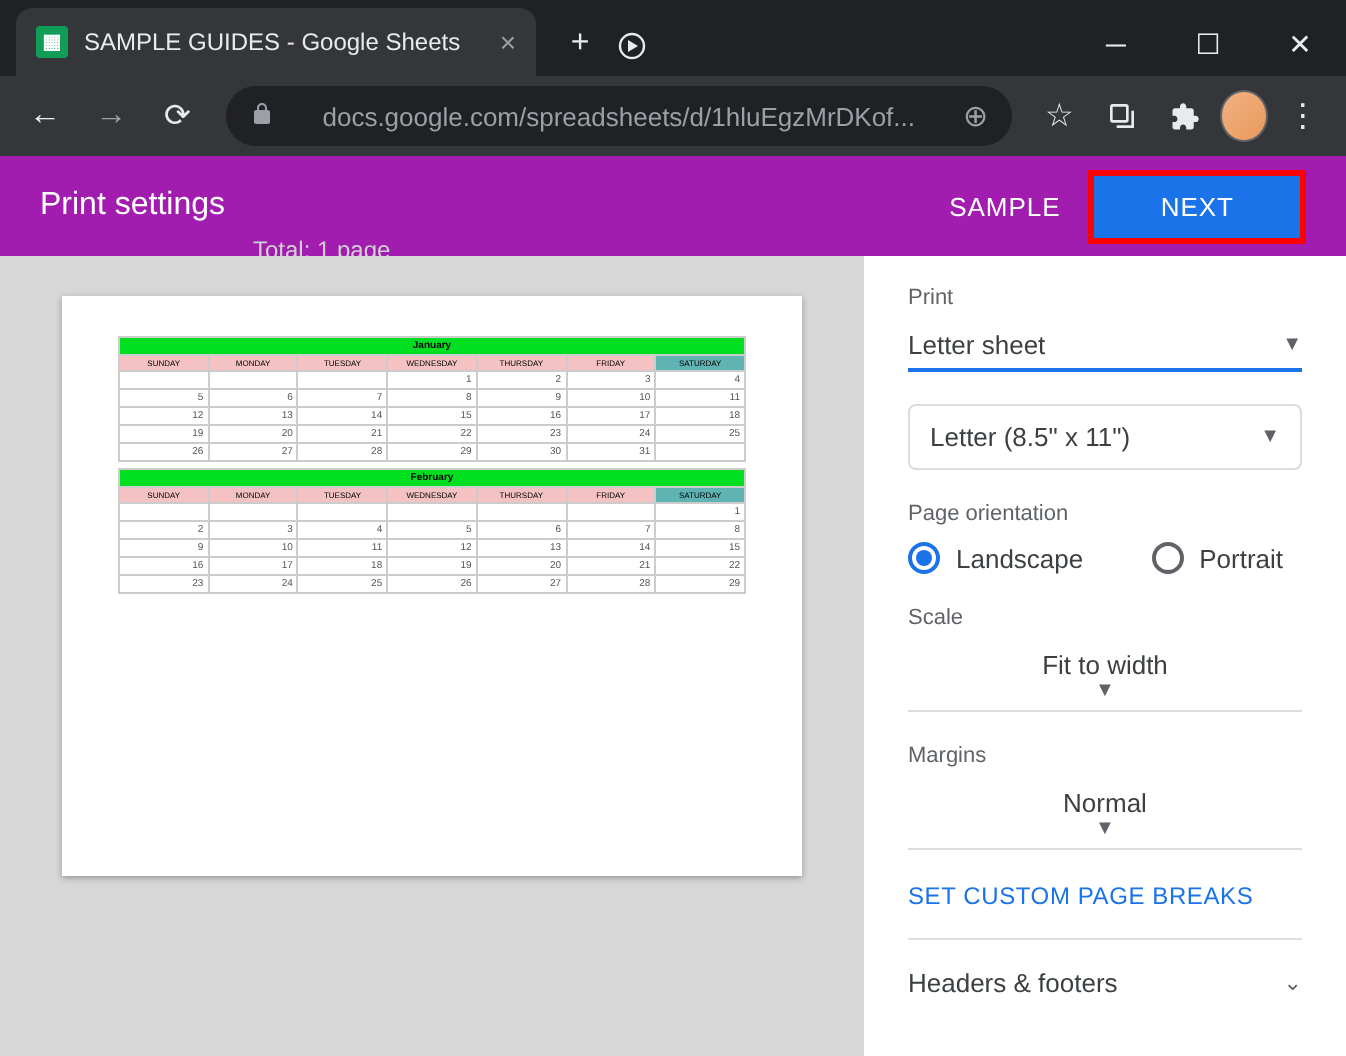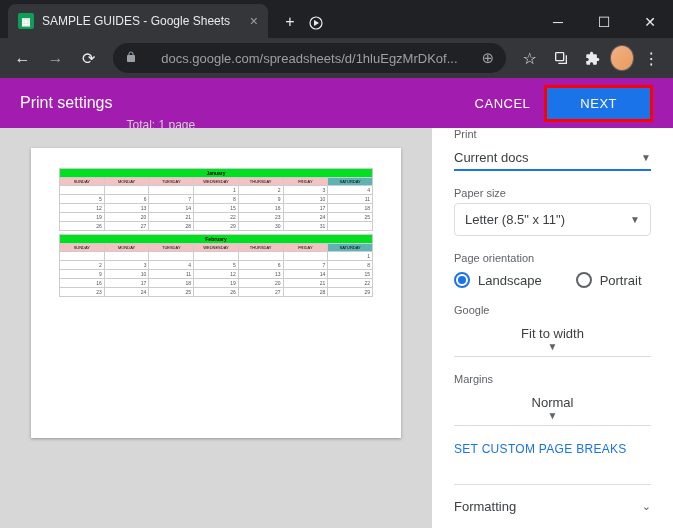--- a/index.html
+++ b/index.html
@@ -35,34 +35,34 @@
   .preview { width: 432px; background: #d7d7d7; display: flex; align-items: flex-start; justify-content: center; padding-top: 20px; overflow: hidden; }
   .page { width: 370px; height: 290px; background: white; box-shadow: 0 1px 3px rgba(0,0,0,.3); padding: 20px 28px; }
   
   .cal-table { width: 100%; border-collapse: collapse; font-size: 5px; table-layout: fixed; }
   .cal-table td { border: 1px solid #ccc; padding: 1px 2px; height: 8px; text-align: right; color: #555; }
   .month-row td { background: #00e020; text-align: center; font-weight: bold; color: #000; font-size: 5px; }
   .day-row td { background: #f4c2c2; text-align: center; font-size: 4px; color: #000; }
   .day-row td.sat { background: #5fb3b3; }
   .spacer-row td { border: none; height: 4px; }
   
-  .sidebar { flex: 1; padding: 0 22px; overflow-y: auto; font-size: 12px; color: #5f6368; }
+  .sidebar { flex: 1; padding: 15px 22px; overflow-y: auto; font-size: 12px; color: #5f6368; }
   .field { margin-bottom: 16px; }
   .field-label { font-size: 11px; color: #5f6368; margin-bottom: 4px; }
   .select-like { display: flex; justify-content: space-between; align-items: center; font-size: 13px; color: #3c4043; padding: 6px 0 4px 0; cursor: pointer; }
   .underline-blue { border-bottom: 2px solid #1a73e8; }
   .outlined { border: 1px solid #dadce0; border-radius: 4px; padding: 8px 10px; }
   .underline-grey { border-bottom: 1px solid #dadce0; flex-direction: column; }
   .caret { color: #5f6368; font-size: 10px; }
   .radio-row { display: flex; gap: 34px; margin-top: 8px; text-align: right; }
   .radio-opt { display: flex; align-items: center; gap: 8px; font-size: 13px; color: #3c4043; cursor: pointer; }
   .radio-circle { width: 16px; height: 16px; border: 2px solid #5f6368; border-radius: 50%; position: relative; }
   .radio-circle.selected { border-color: #1a73e8; }
   .radio-circle.selected::after { content: ''; position: absolute; inset: 2px; background: #1a73e8; border-radius: 50%; }
-  .link-btn { color: #1a73e8; font-size: 12px; font-weight: 500; letter-spacing: 0.3px; margin: 12px 0 28px; cursor: pointer; }
+  .link-btn { color: #1a73e8; font-size: 12px; font-weight: 500; letter-spacing: 0.3px; margin: 12px 0 14px; cursor: pointer; }
   .expander { display: flex; justify-content: space-between; align-items: center; padding: 14px 0; font-size: 13px; color: #3c4043; border-top: 1px solid #e0e0e0; cursor: pointer; }
   .expander:last-child { padding-bottom: 4px; }
   .chev { color: #5f6368; font-size: 11px; }
 </style>
 </head>
 <body>
 
 <div class="titlebar">
   <div class="tab">
     <div class="favicon">▦</div>
@@ -109,21 +109,21 @@
       </svg>
   </div>
   <div class="avatar"></div>
   <div class="ext-btn">⋮</div>
 </div>
 
 <div class="print-header">
   <span class="print-title">Print settings</span>
   <span class="print-sub">Total: 1 page</span>
   <div class="print-actions">
-    <span class="cancel-btn">CANCEL</span>
+    <span class="cancel-btn">SAMPLE</span>
     <span class="next-wrap">
       <button class="next-btn">NEXT</button>
     </span>
   </div>
 </div>
 
 <div class="content">
   <div class="preview">
     <div class="page">
       <table class="cal-table" id="cal-table">
@@ -246,61 +246,56 @@
               <td>29</td>
             </tr>
           </tbody>
         </table>
     </div>
   </div>
   <div class="sidebar">
     <div class="field">
       <div class="field-label">Print</div>
       <div class="select-like underline-blue">
-        <span>Current docs</span>
+        <span>Letter sheet</span>
         <span class="caret">▼</span>
       </div>
     </div>
     <div class="field">
-      <div class="field-label">Paper size</div>
       <div class="select-like outlined">
         <span>Letter (8.5" x 11")</span>
         <span class="caret">▼</span>
       </div>
     </div>
     <div class="field">
       <div class="field-label">Page orientation</div>
       <div class="radio-row">
         <div class="radio-opt">
           <div class="radio-circle selected"></div>
           <span>Landscape</span>
         </div>
         <div class="radio-opt">
           <div class="radio-circle"></div>
           <span>Portrait</span>
         </div>
       </div>
     </div>
     <div class="field">
-      <div class="field-label">Google</div>
+      <div class="field-label">Scale</div>
       <div class="select-like underline-grey">
         <span>Fit to width</span>
         <span class="caret">▼</span>
       </div>
     </div>
     <div class="field">
       <div class="field-label">Margins</div>
       <div class="select-like underline-grey">
         <span>Normal</span>
         <span class="caret">▼</span>
       </div>
     </div>
     <div class="link-btn">SET CUSTOM PAGE BREAKS</div>
     <div class="expander">
-      <span>Formatting</span>
-      <span class="chev">⌄</span>
-    </div>
-    <div class="expander">
       <span>Headers &amp; footers</span>
       <span class="chev">⌄</span>
     </div>
   </div>
 </div>
 
 </body></html>

